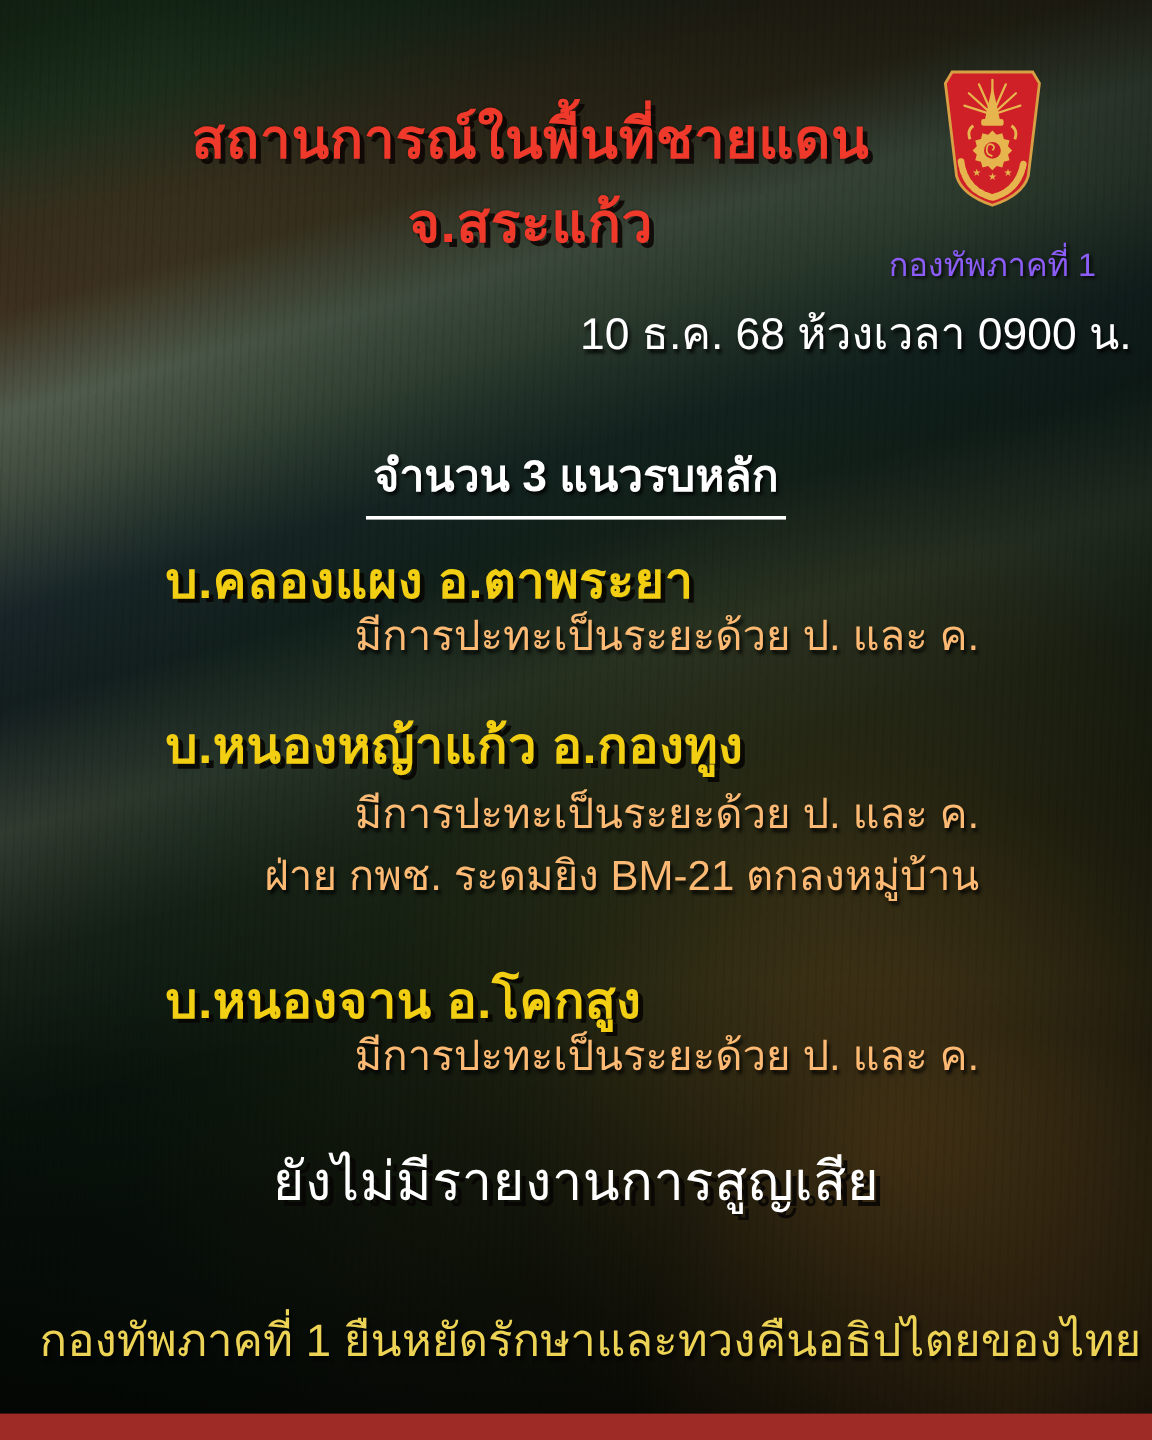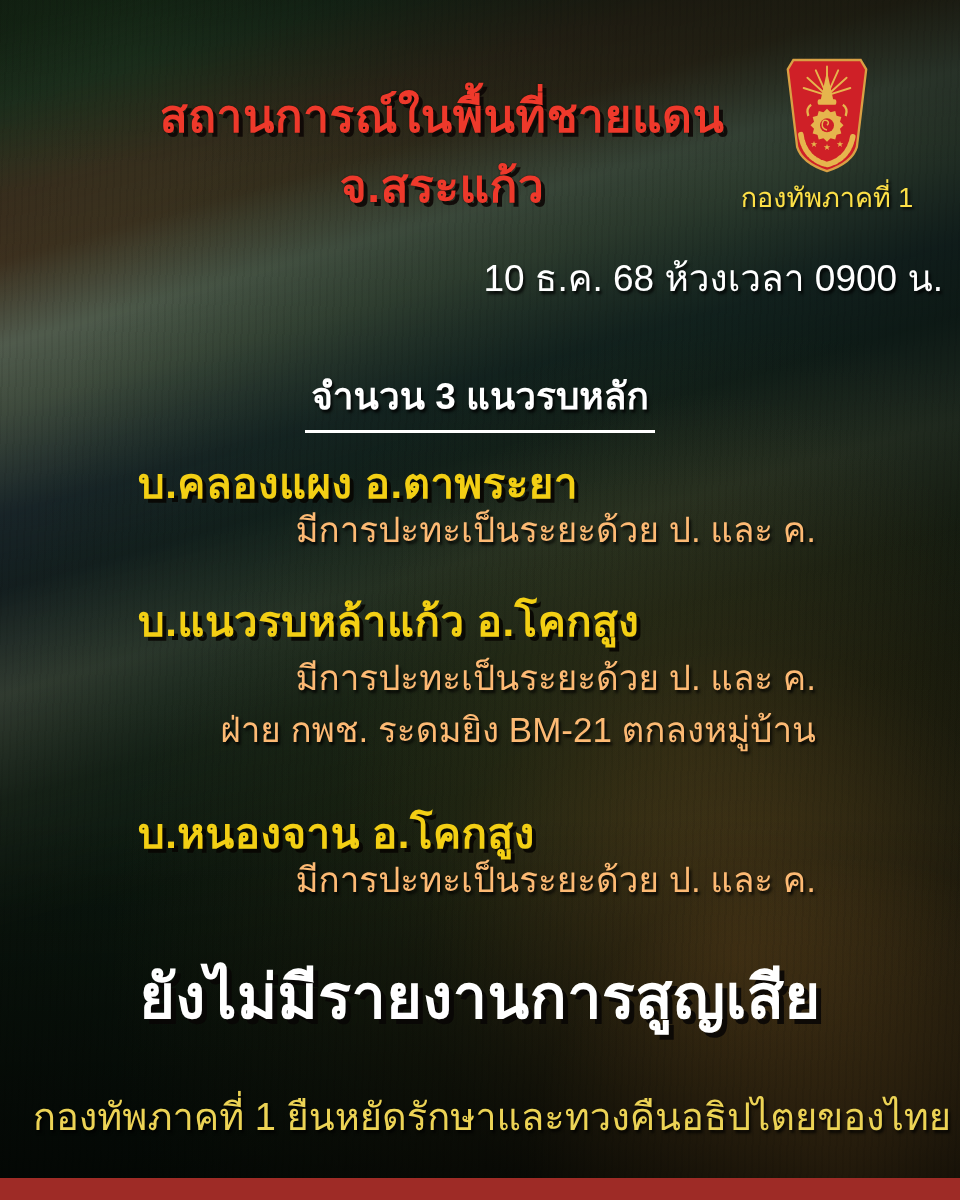--- a/index.html
+++ b/index.html
@@ -56,21 +56,21 @@
   .title-block{
     top:82px;left:72px;width:740px;text-align:center;
     font-size:46px;font-weight:bold;line-height:1.52;
     color:#ee392b;
     text-shadow:4px 4px 0 rgba(12,6,4,0.88), 0 0 2px rgba(0,0,0,0.5);
     letter-spacing:.5px;
   }
   .unit-badge{top:56px;right:38px;width:190px;text-align:center;}
   .unit-badge svg{display:block;margin:0 auto;}
   .unit-label{
-    margin-top:0;color:#fde047;font-size:27px;font-weight:400;
+    margin-top:23px;color:#8b5cf6;font-size:27px;font-weight:400;
     text-shadow:2px 2px 3px rgba(0,0,0,0.8);white-space:nowrap;
   }
   .datetime{
     top:248px;left:0;width:930px;text-align:right;
     color:#ffffff;font-size:37px;font-weight:400;
     text-shadow:2px 3px 3px rgba(0,0,0,0.85);
     padding-left:13px;
   }
   .fronts-heading{top:366px;left:0;width:960px;text-align:center;}
   .fronts-heading span{
@@ -82,21 +82,21 @@
     left:138px;color:#f3cf14;font-size:42px;font-weight:800;
     text-shadow:4px 4px 0 rgba(8,6,2,0.9);white-space:nowrap;letter-spacing:.5px;
   }
   .front-detail{
     left:110px;width:706px;text-align:right;
     color:#fdba74;font-size:35px;font-weight:500;
     text-shadow:2px 3px 3px rgba(0,0,0,0.85);white-space:nowrap;
   }
   .casualty{
     top:948px;left:0;width:960px;text-align:center;
-    color:#ffffff;font-size:61px;font-weight:700;
+    color:#ffffff;font-size:45px;font-weight:400;
     text-shadow:5px 5px 0 rgba(8,6,4,0.88);letter-spacing:.5px;
   }
   .slogan{
     top:1086px;left:0;width:960px;text-align:center;
     color:#ecd355;font-size:38px;font-weight:500;
     text-shadow:2px 3px 3px rgba(0,0,0,0.8);white-space:nowrap;margin-left:12px;
   }
   .bottom-bar{position:absolute;left:0;bottom:0;width:960px;height:22px;background:#9e2b26;}
 </style>
 </head>
@@ -151,21 +151,21 @@
 
   <div class="abs datetime">10 ธ.ค. 68 ห้วงเวลา 0900 น.</div>
 
   <div class="abs fronts-heading">
     <span>จำนวน 3 แนวรบหลัก</span>
   </div>
 
   <div class="abs front-heading" style="top:450px;">บ.คลองแผง อ.ตาพระยา</div>
   <div class="abs front-detail" style="top:502px;">มีการปะทะเป็นระยะด้วย ป. และ ค.</div>
 
-  <div class="abs front-heading" style="top:588px;">บ.แนวรบหล้าแก้ว อ.โคกสูง</div>
+  <div class="abs front-heading" style="top:588px;">บ.หนองหญ้าแก้ว อ.กองทูง</div>
   <div class="abs front-detail" style="top:650px;">มีการปะทะเป็นระยะด้วย ป. และ ค.</div>
   <div class="abs front-detail" style="top:702px;">ฝ่าย กพช. ระดมยิง BM-21 ตกลงหมู่บ้าน</div>
 
   <div class="abs front-heading" style="top:800px;text-align:right;">บ.หนองจาน อ.โคกสูง</div>
   <div class="abs front-detail" style="top:852px;">มีการปะทะเป็นระยะด้วย ป. และ ค.</div>
 
   <div class="abs casualty">ยังไม่มีรายงานการสูญเสีย</div>
 
   <div class="abs slogan">กองทัพภาคที่ 1 ยืนหยัดรักษาและทวงคืนอธิปไตยของไทย</div>
 

